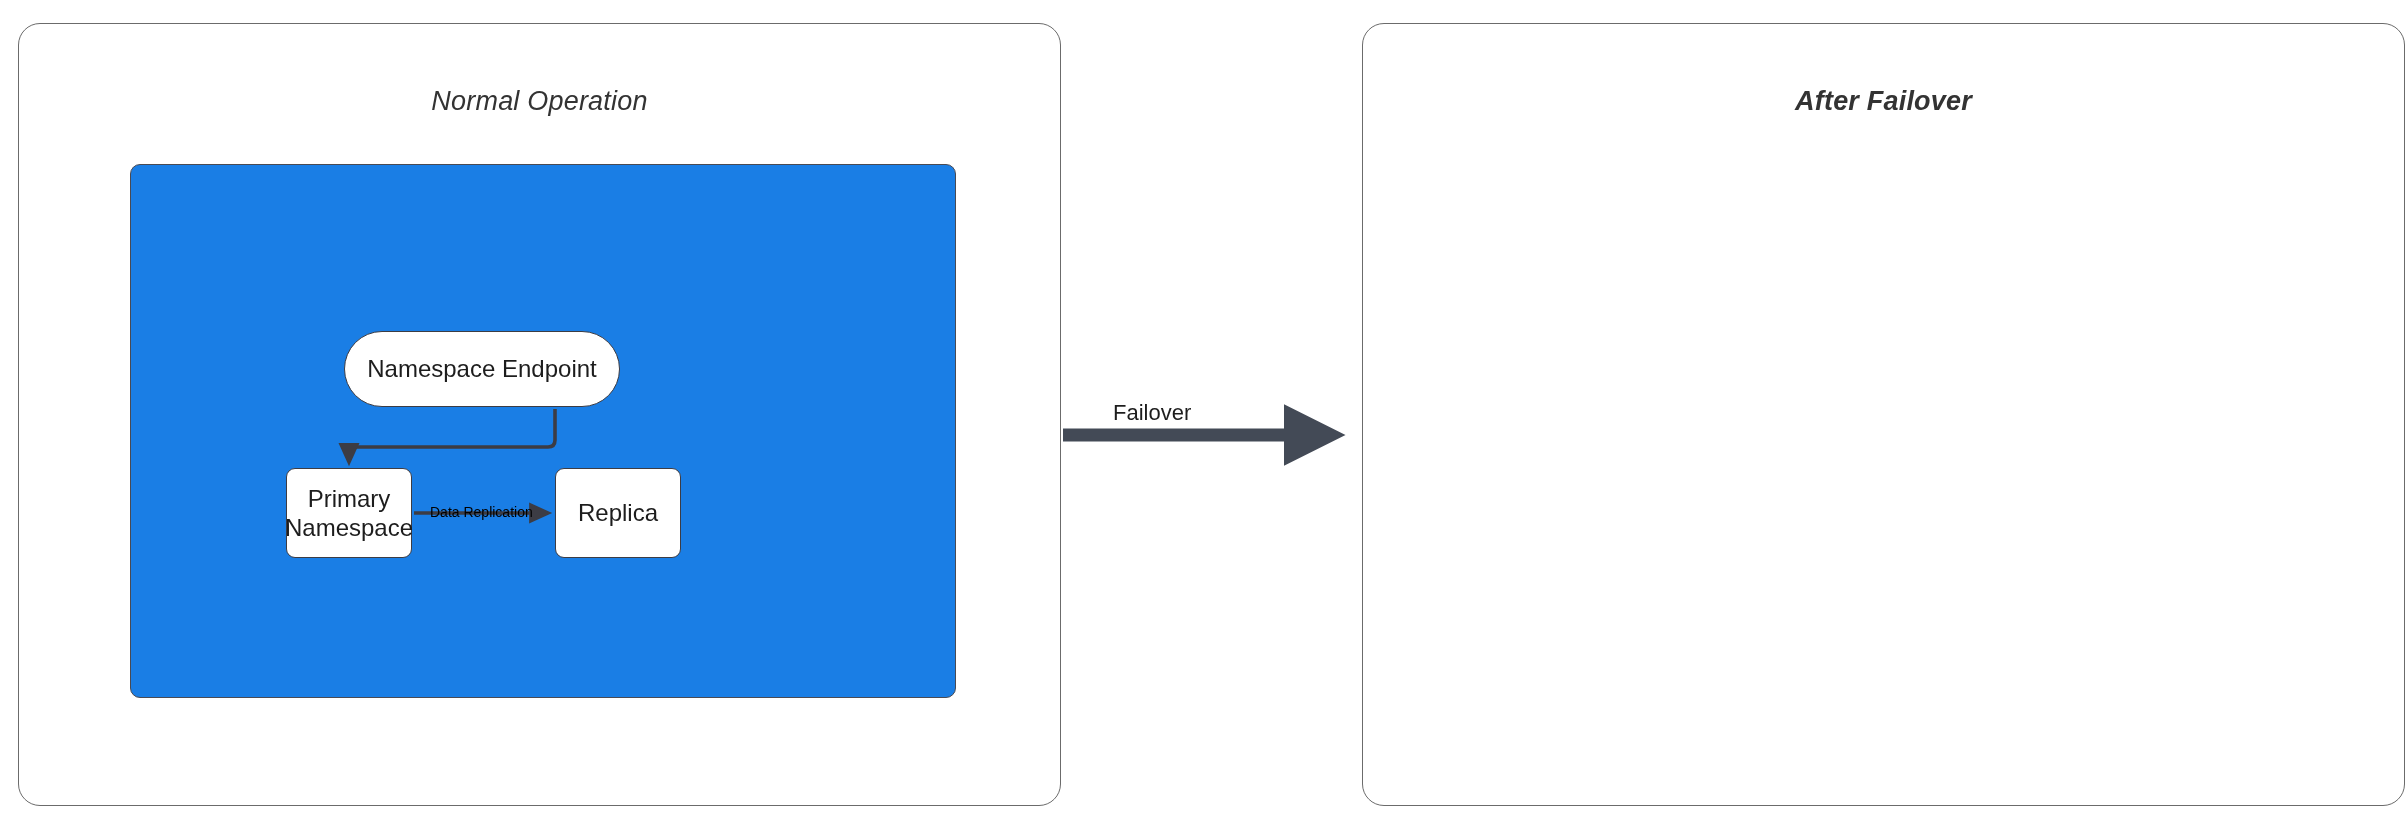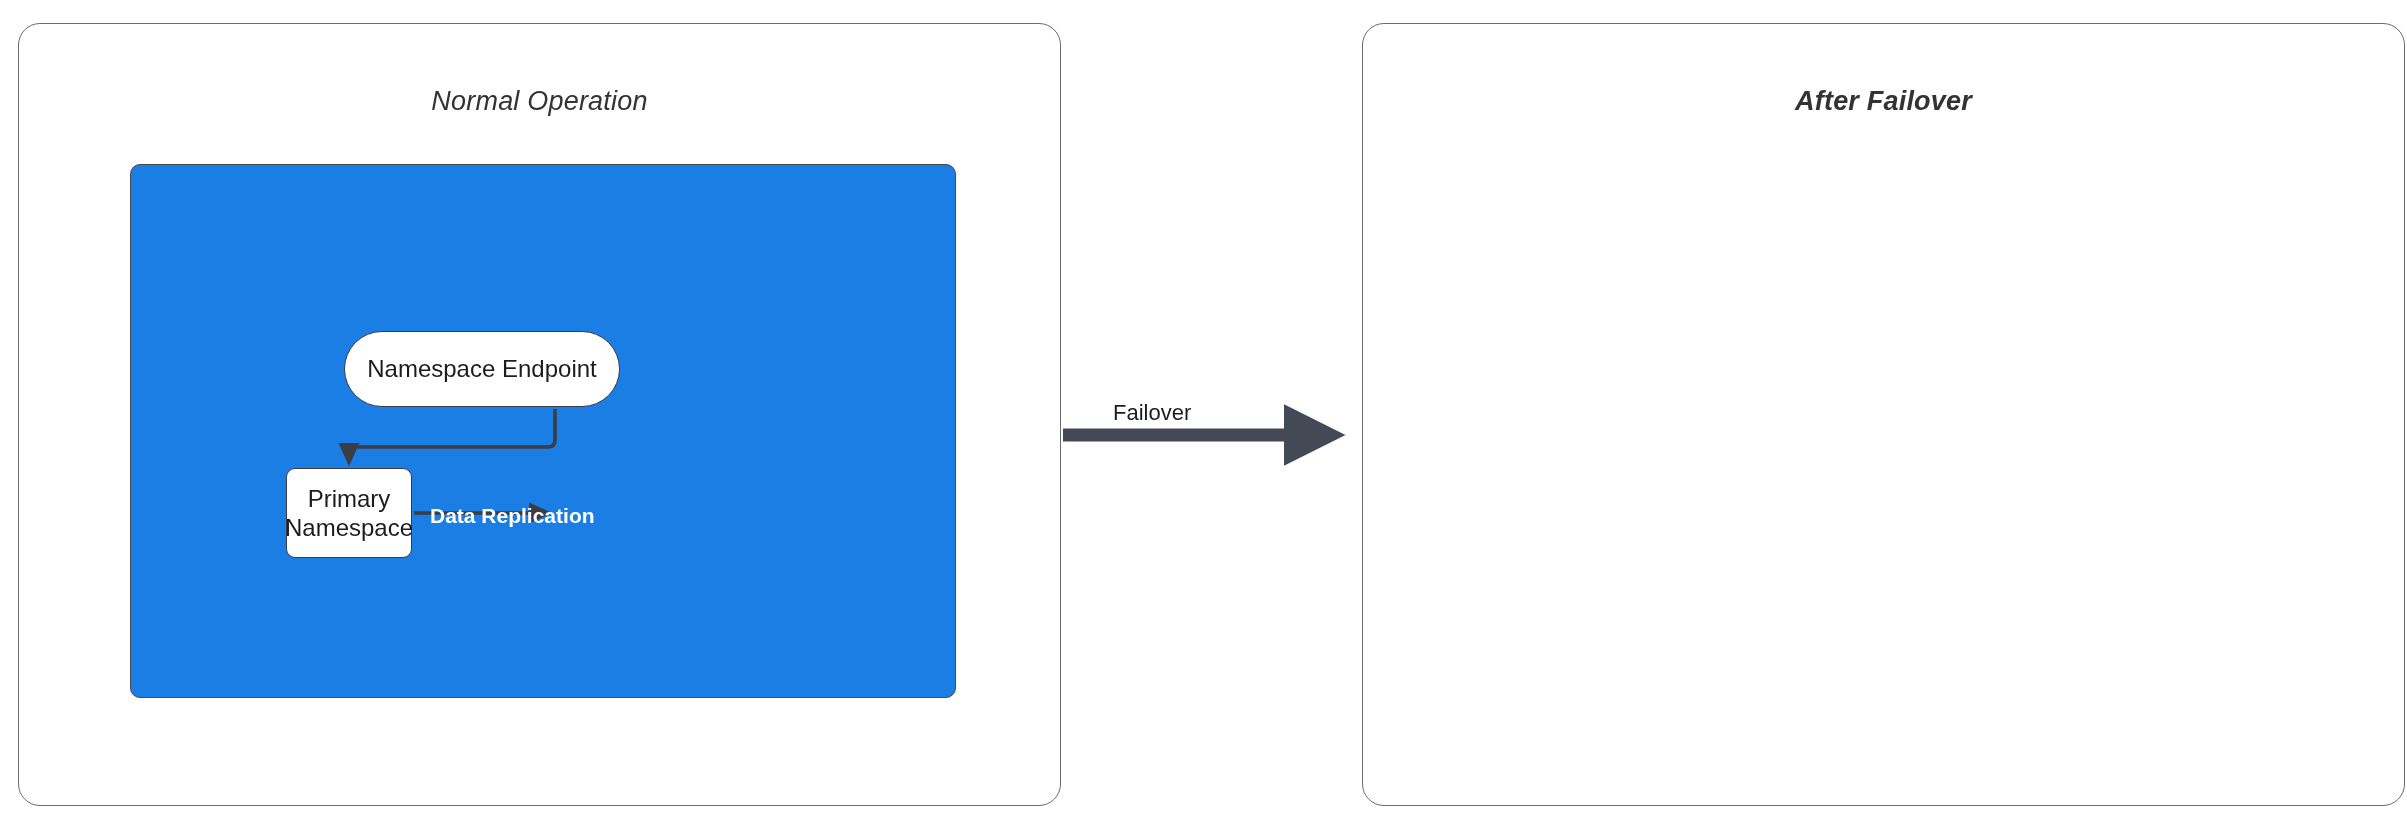--- a/index.html
+++ b/index.html
@@ -86,23 +86,23 @@
     left: 0; top: 0;
     width: 2407px;
     height: 828px;
     pointer-events: none;
     overflow: visible;
   }
 
   
   .edge-label {
     position: absolute;
-    font-size: 21px;
-    font-weight: bold;
-    color: #ffffff;
+    font-size: 14px;
+    font-weight: normal;
+    color: #000000;
     white-space: nowrap;
   }
   #label-data-replication { left: 299px; top: 339px; }
 
   .failover-label {
     position: absolute;
     font-size: 22px;
     color: #1d1d1d;
     white-space: nowrap;
     text-align: left;
@@ -137,20 +137,21 @@
 
       <div class="node rect" id="node-primary-left">
         <span style="display:block">
           <span>Primary</span><br>
           <span>Namespace</span>
         </span>
       </div>
 
       <div class="node pill" id="node-endpoint-left">Namespace Endpoint</div>
 
+      <div class="node rect" id="node-replica-left">Replica</div>
 
       <div class="edge-label" id="label-data-replication">Data Replication</div>
 
     </div>
   </div>
 
   <svg class="wires">
     <defs>
       <marker id="arrow-big" viewBox="0 0 12 12" refX="7" refY="6" markerWidth="5.2" markerHeight="5.2" orient="auto-start-reverse">
         <path d="M 0 0.5 L 11 6 L 0 11.5 z" fill="#434a56"></path>

